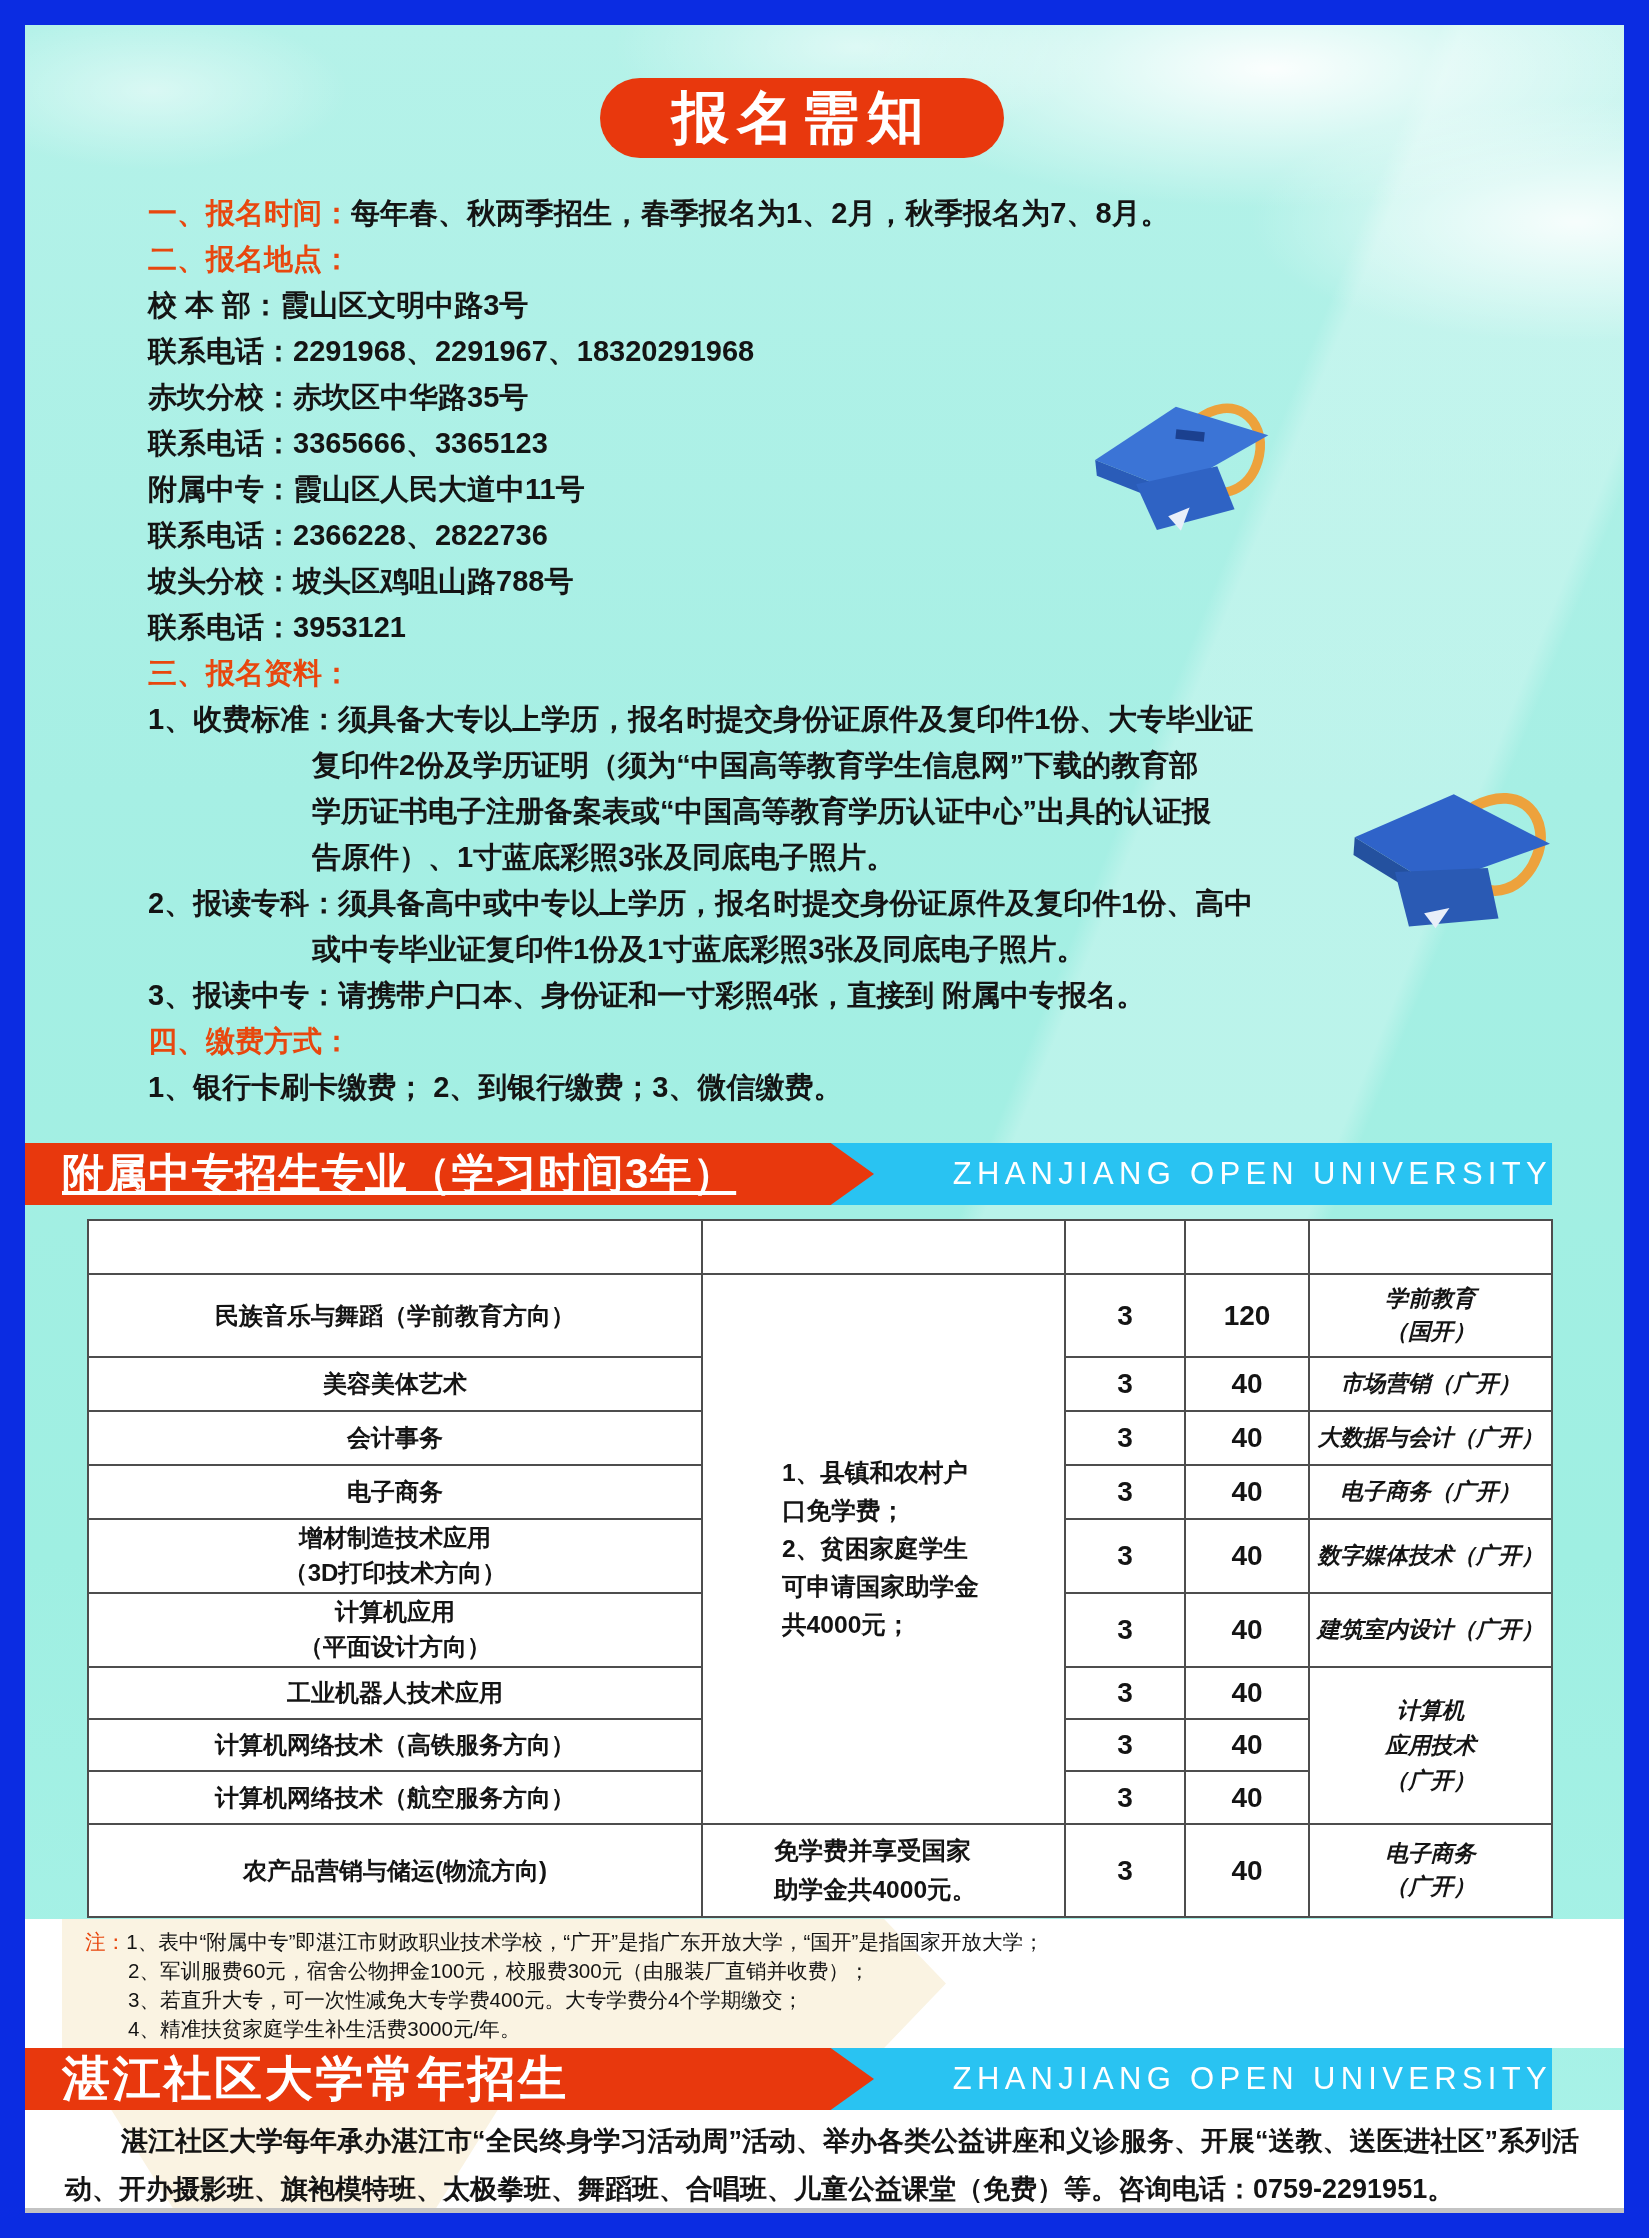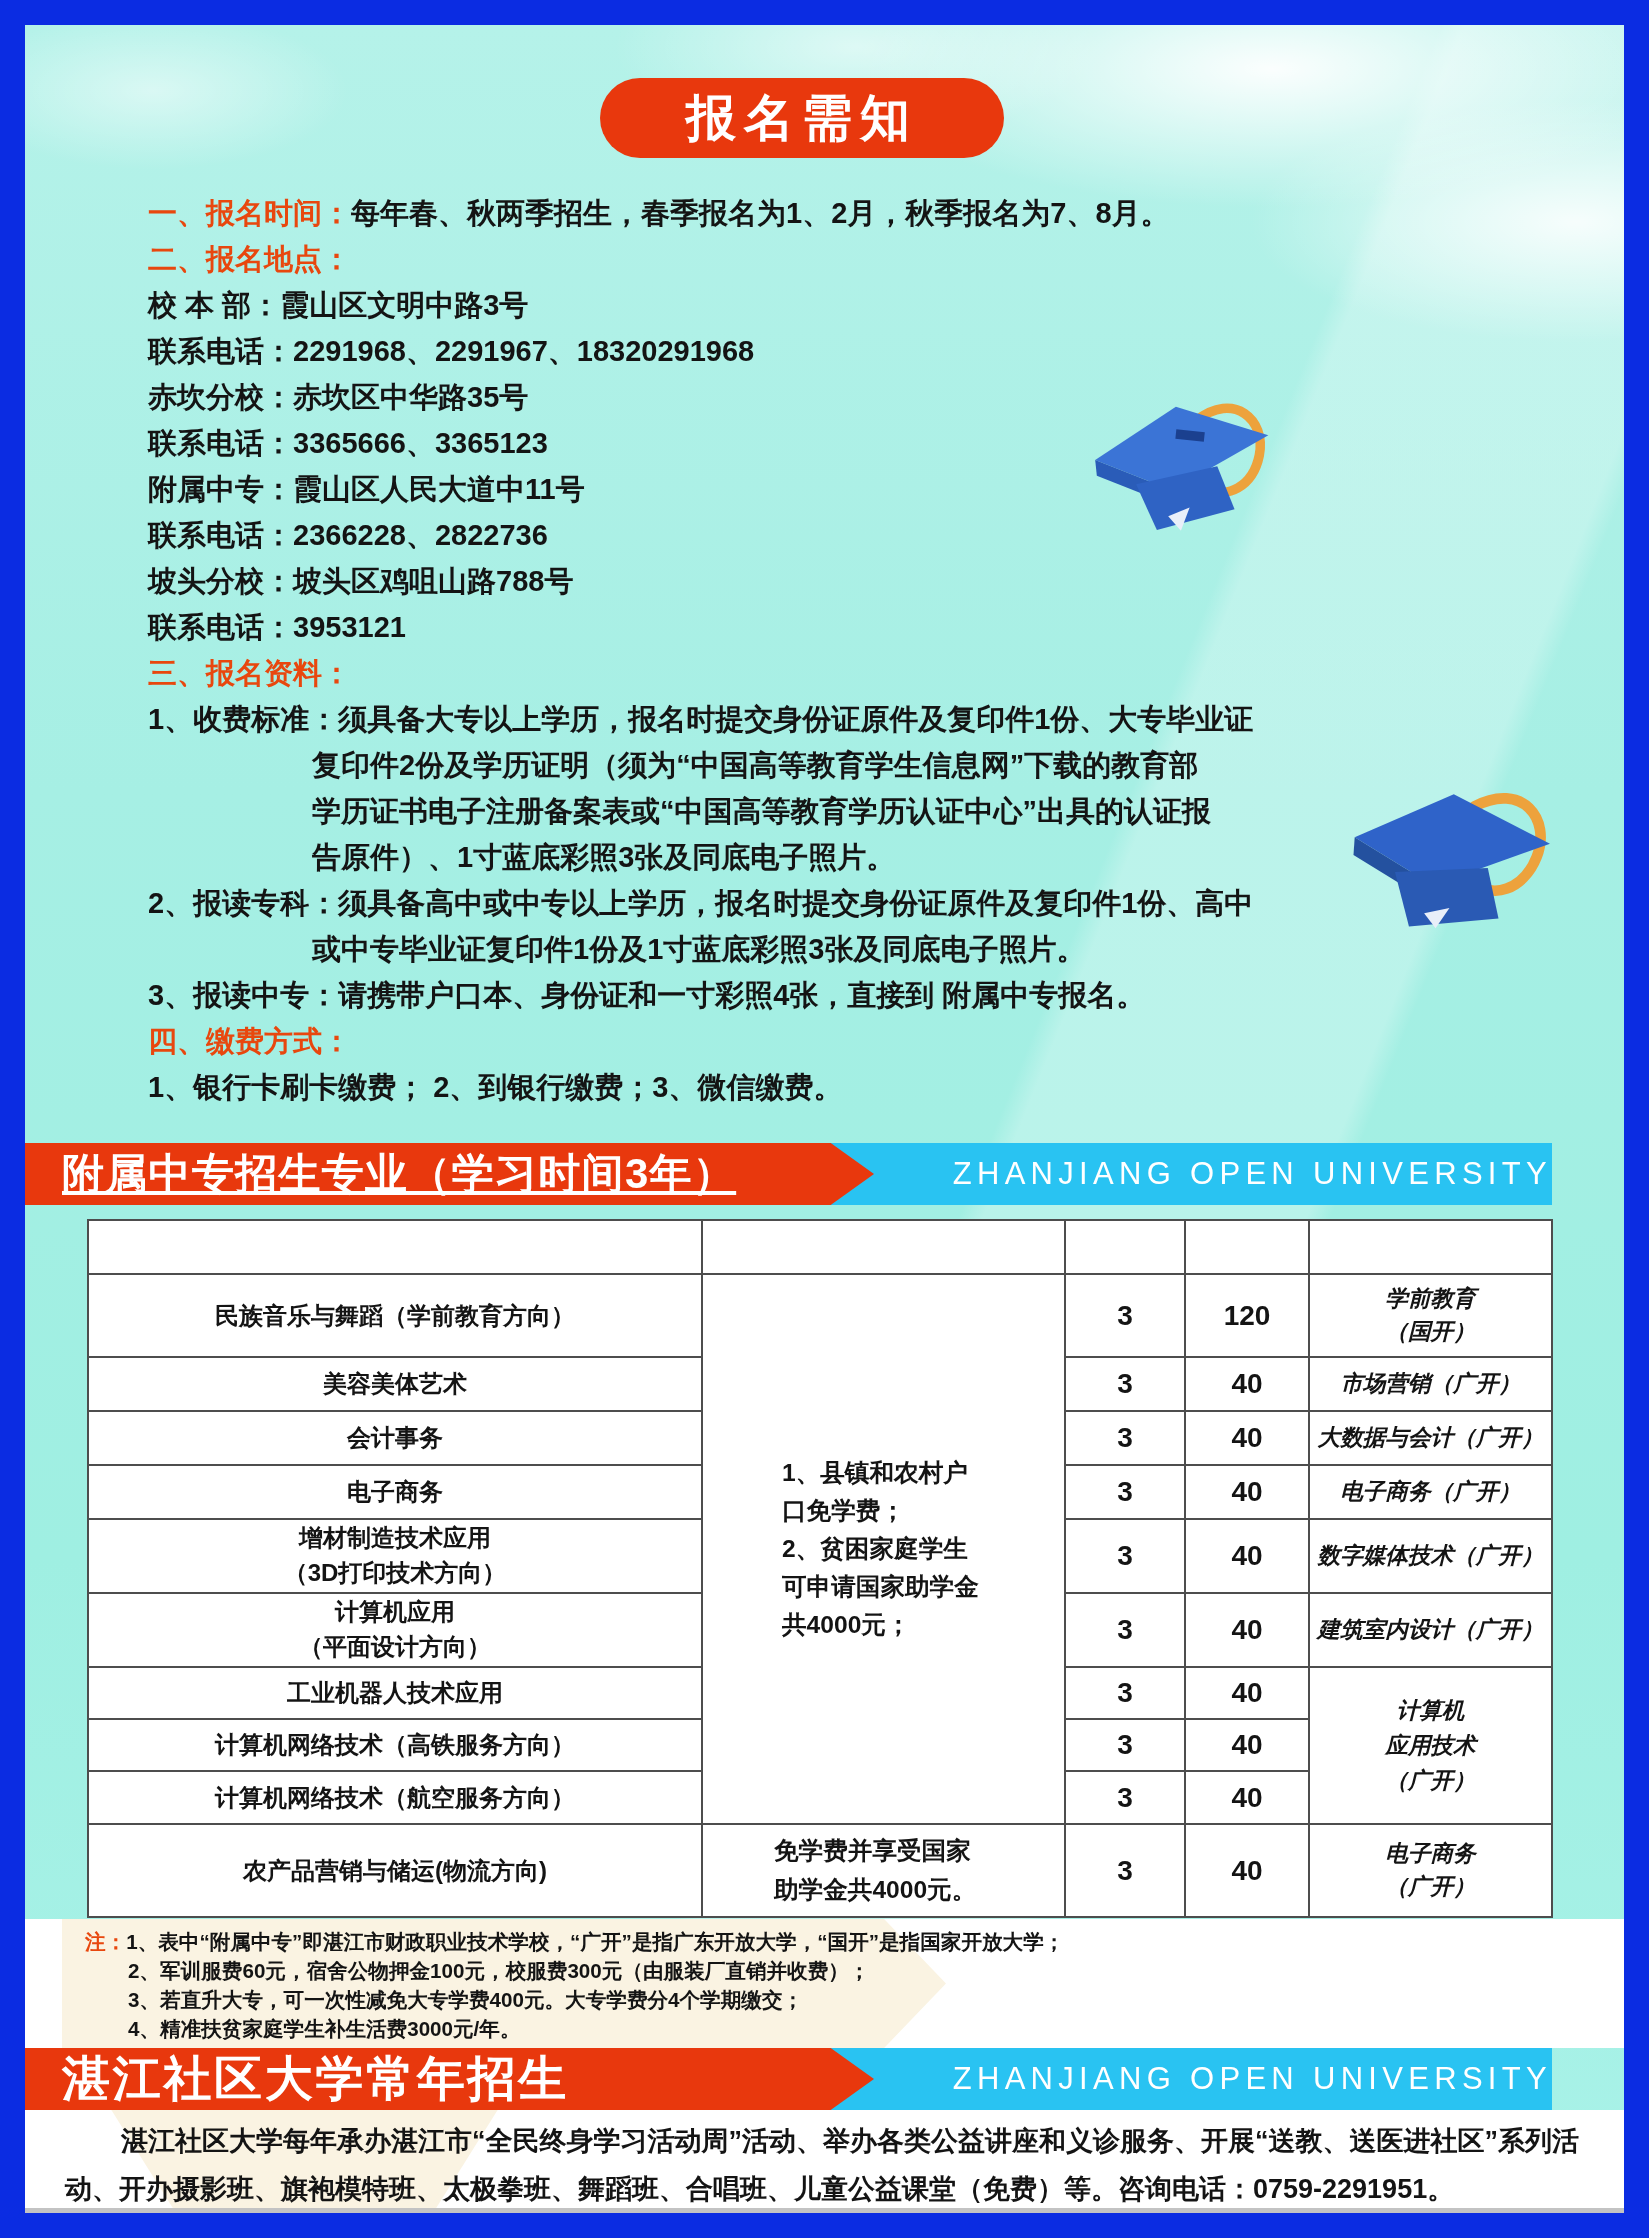--- a/index.html
+++ b/index.html
@@ -9,21 +9,21 @@
     background:
       radial-gradient(598px 199px at 78% 2%, rgba(255,255,255,.95), rgba(255,255,255,0) 70%),
       radial-gradient(465px 173px at 97% 9%, rgba(255,255,255,.85), rgba(255,255,255,0) 70%),
       radial-gradient(346px 133px at 52% 1%, rgba(255,255,255,.55), rgba(255,255,255,0) 70%),
       radial-gradient(279px 113px at 8% 3%, rgba(255,255,255,.5), rgba(255,255,255,0) 70%),
       linear-gradient(112deg, rgba(255,255,255,0) 57%, rgba(255,255,255,.25) 58%, rgba(255,255,255,.25) 71%, rgba(255,255,255,0) 72%),
       linear-gradient(180deg,#b5f2e9 0%,#a6efe4 35%,#9fefe2 70%,#a9f2e8 100%);}
   
   .pill{position:absolute;left:575px;top:53px;width:404px;height:80px;background:#e8380d;
         border-radius:40px;display:flex;align-items:center;justify-content:center;}
-  .pill span{color:#fff;font-size:50px;font-weight:700;letter-spacing:8px;}
+  .pill span{color:#fff;font-size:57px;font-weight:700;letter-spacing:8px;}
   
   .notice{position:absolute;left:123px;top:165px;width:1435px;font-size:29px;font-weight:700;}
   .nline{height:46px;line-height:46px;white-space:nowrap;}
   .red{color:#e8470e;}
   .cont{padding-left:164px;}
   
   .banner{position:absolute;left:0;width:1599px;height:62px;}
   .banner .cyan{position:absolute;left:801px;top:0;width:726px;height:62px;background:#29c3f2;
       color:#fff;display:flex;align-items:center;justify-content:flex-end;font-size:31px;letter-spacing:5.3px;}
   .banner .redarrow{position:absolute;left:0;top:0;width:849px;height:62px;background:#e8380d;
@@ -39,21 +39,21 @@
   td.cy{background:#adfdf8;font-size:24px;}
   td.num{font-size:28px;}
   td.col{font-size:22.6px;line-height:1.55;font-style:italic;}
   .two{line-height:1.45;}
   .fee-box{width:203px;margin:0 auto;text-align:left;font-size:24.6px;line-height:1.55;}
   .fee-box2{width:219px;margin:0 auto;text-align:left;font-size:24.6px;line-height:1.55;}
   
   .notes-band{position:absolute;left:0;top:1894px;width:1599px;height:129px;background:#fff;}
   .notes-bg{position:absolute;left:37px;top:1894px;width:884px;height:129px;background:#faf3e2;
       clip-path:polygon(0 0,93% 0,100% 50%,93% 100%,0 100%);}
-  .notes{position:absolute;left:60px;top:1902px;width:1063px;font-size:20.6px;font-weight:700;}
+  .notes{position:absolute;left:60px;top:1902px;width:1063px;font-size:20.6px;font-weight:400;}
   .notes .row{height:29px;line-height:29px;white-space:nowrap;}
   .notes .ind{padding-left:43px;}
   
   .footer-bg{position:absolute;left:0;top:2085px;width:1599px;height:98px;background:#fff;}
   .footer-wedge{position:absolute;left:60px;top:2085px;width:439px;height:98px;background:#faf3e2;
       clip-path:polygon(6% 0,94% 0,80% 100%,20% 100%);}
   .gray-line{position:absolute;left:0;top:2183px;width:1599px;height:5.3px;background:#c3c3c3;}
   .footer-text{position:absolute;left:40px;top:2092px;width:1535px;font-size:27px;font-weight:700;
       line-height:48px;text-indent:56px;}
   

